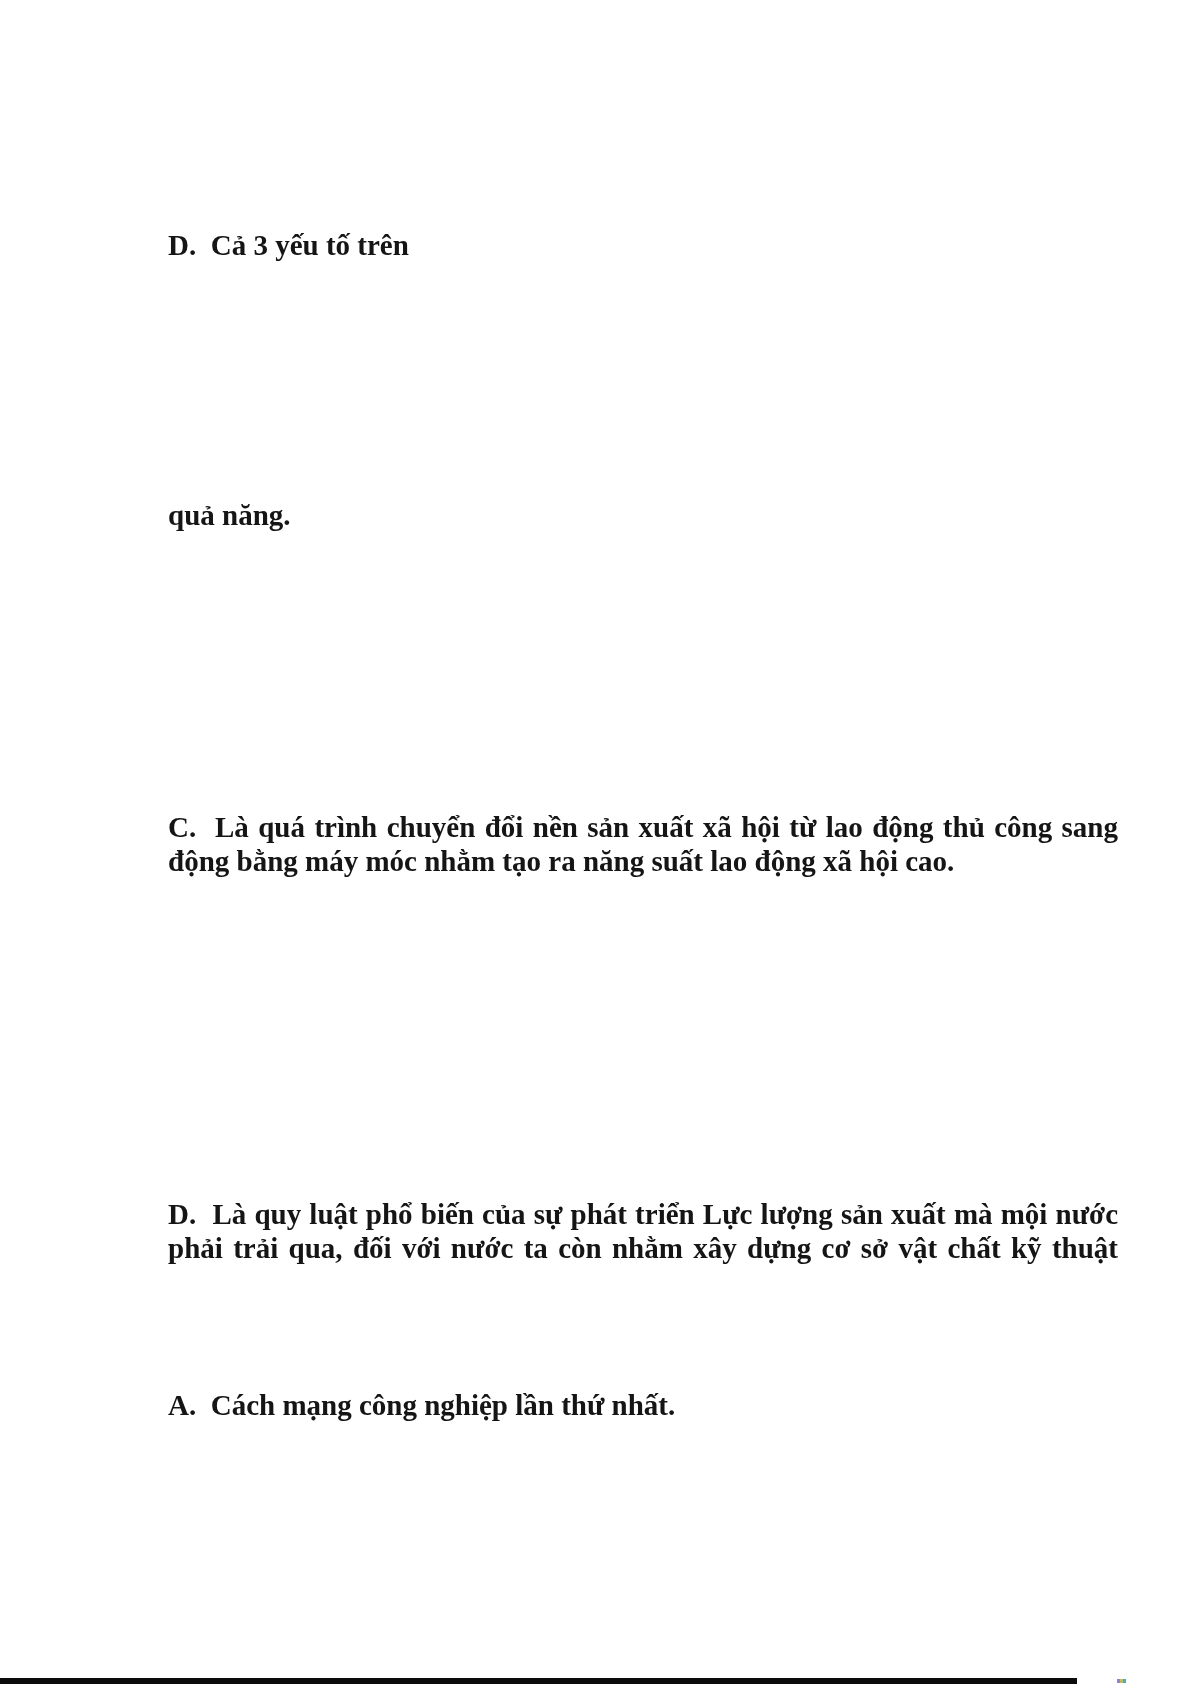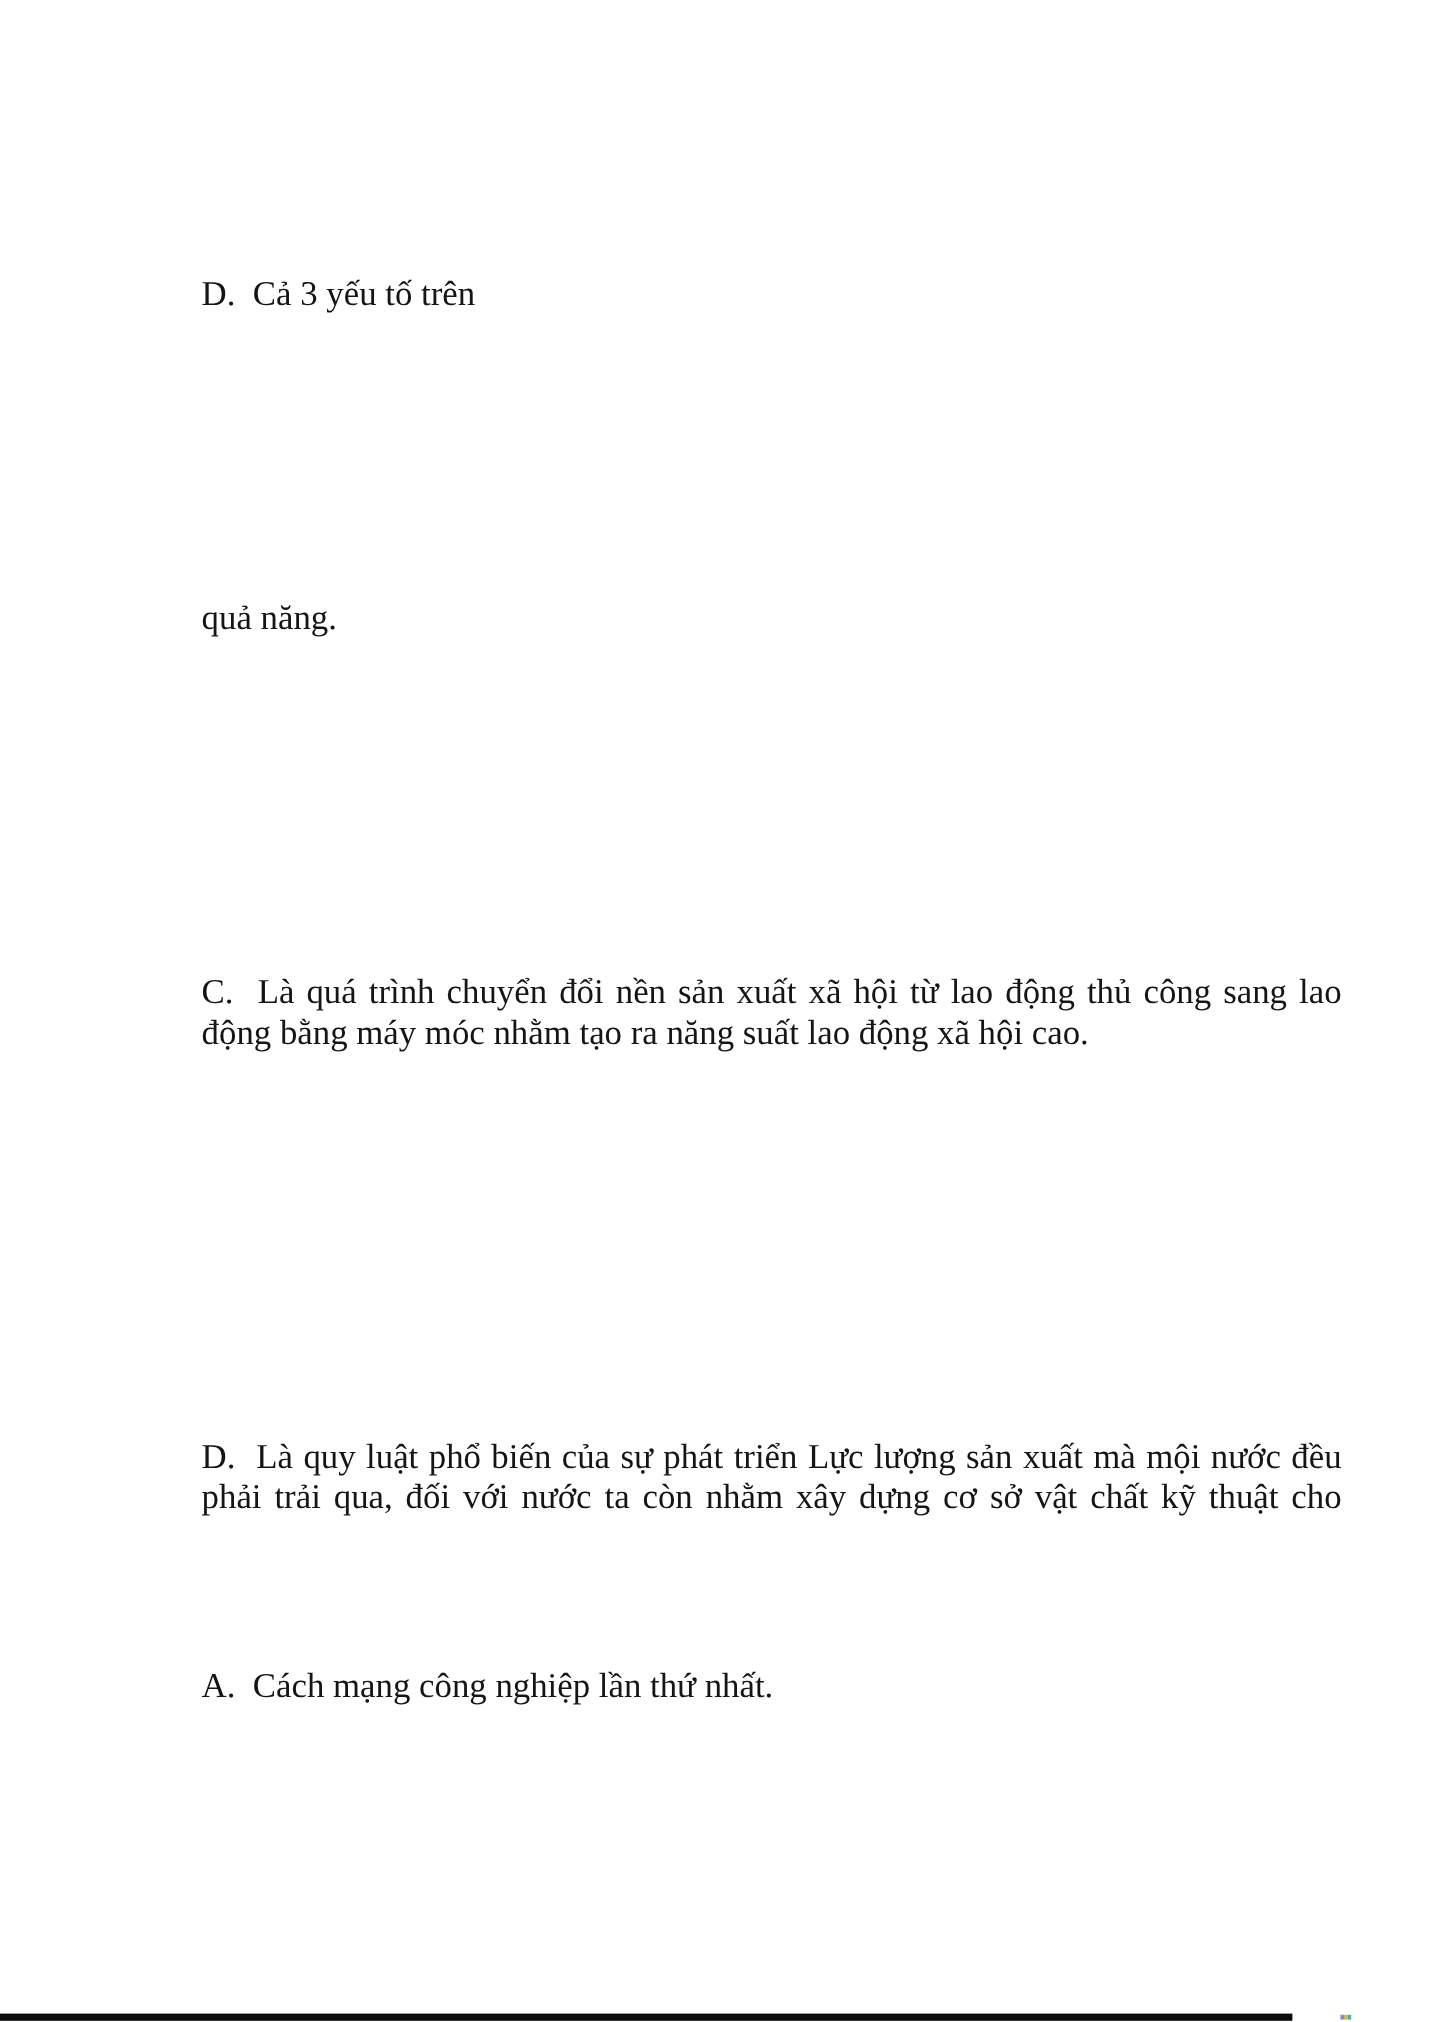--- a/index.html
+++ b/index.html
@@ -12,20 +12,21 @@
     position: relative;
     font-family: "Liberation Serif", "DejaVu Serif", serif;
   }
   .para {
     position: absolute;
     left: 168px;
     width: 950px;
     color: #151515;
     font-size: 29px;
     line-height: 34px;
+    font-weight: bold;
   }
   .line {
     white-space: pre-wrap;
     height: 34px;
     overflow: hidden;
     text-align: left;
   }
   .line.j {
     text-align: justify;
     text-align-last: justify;

